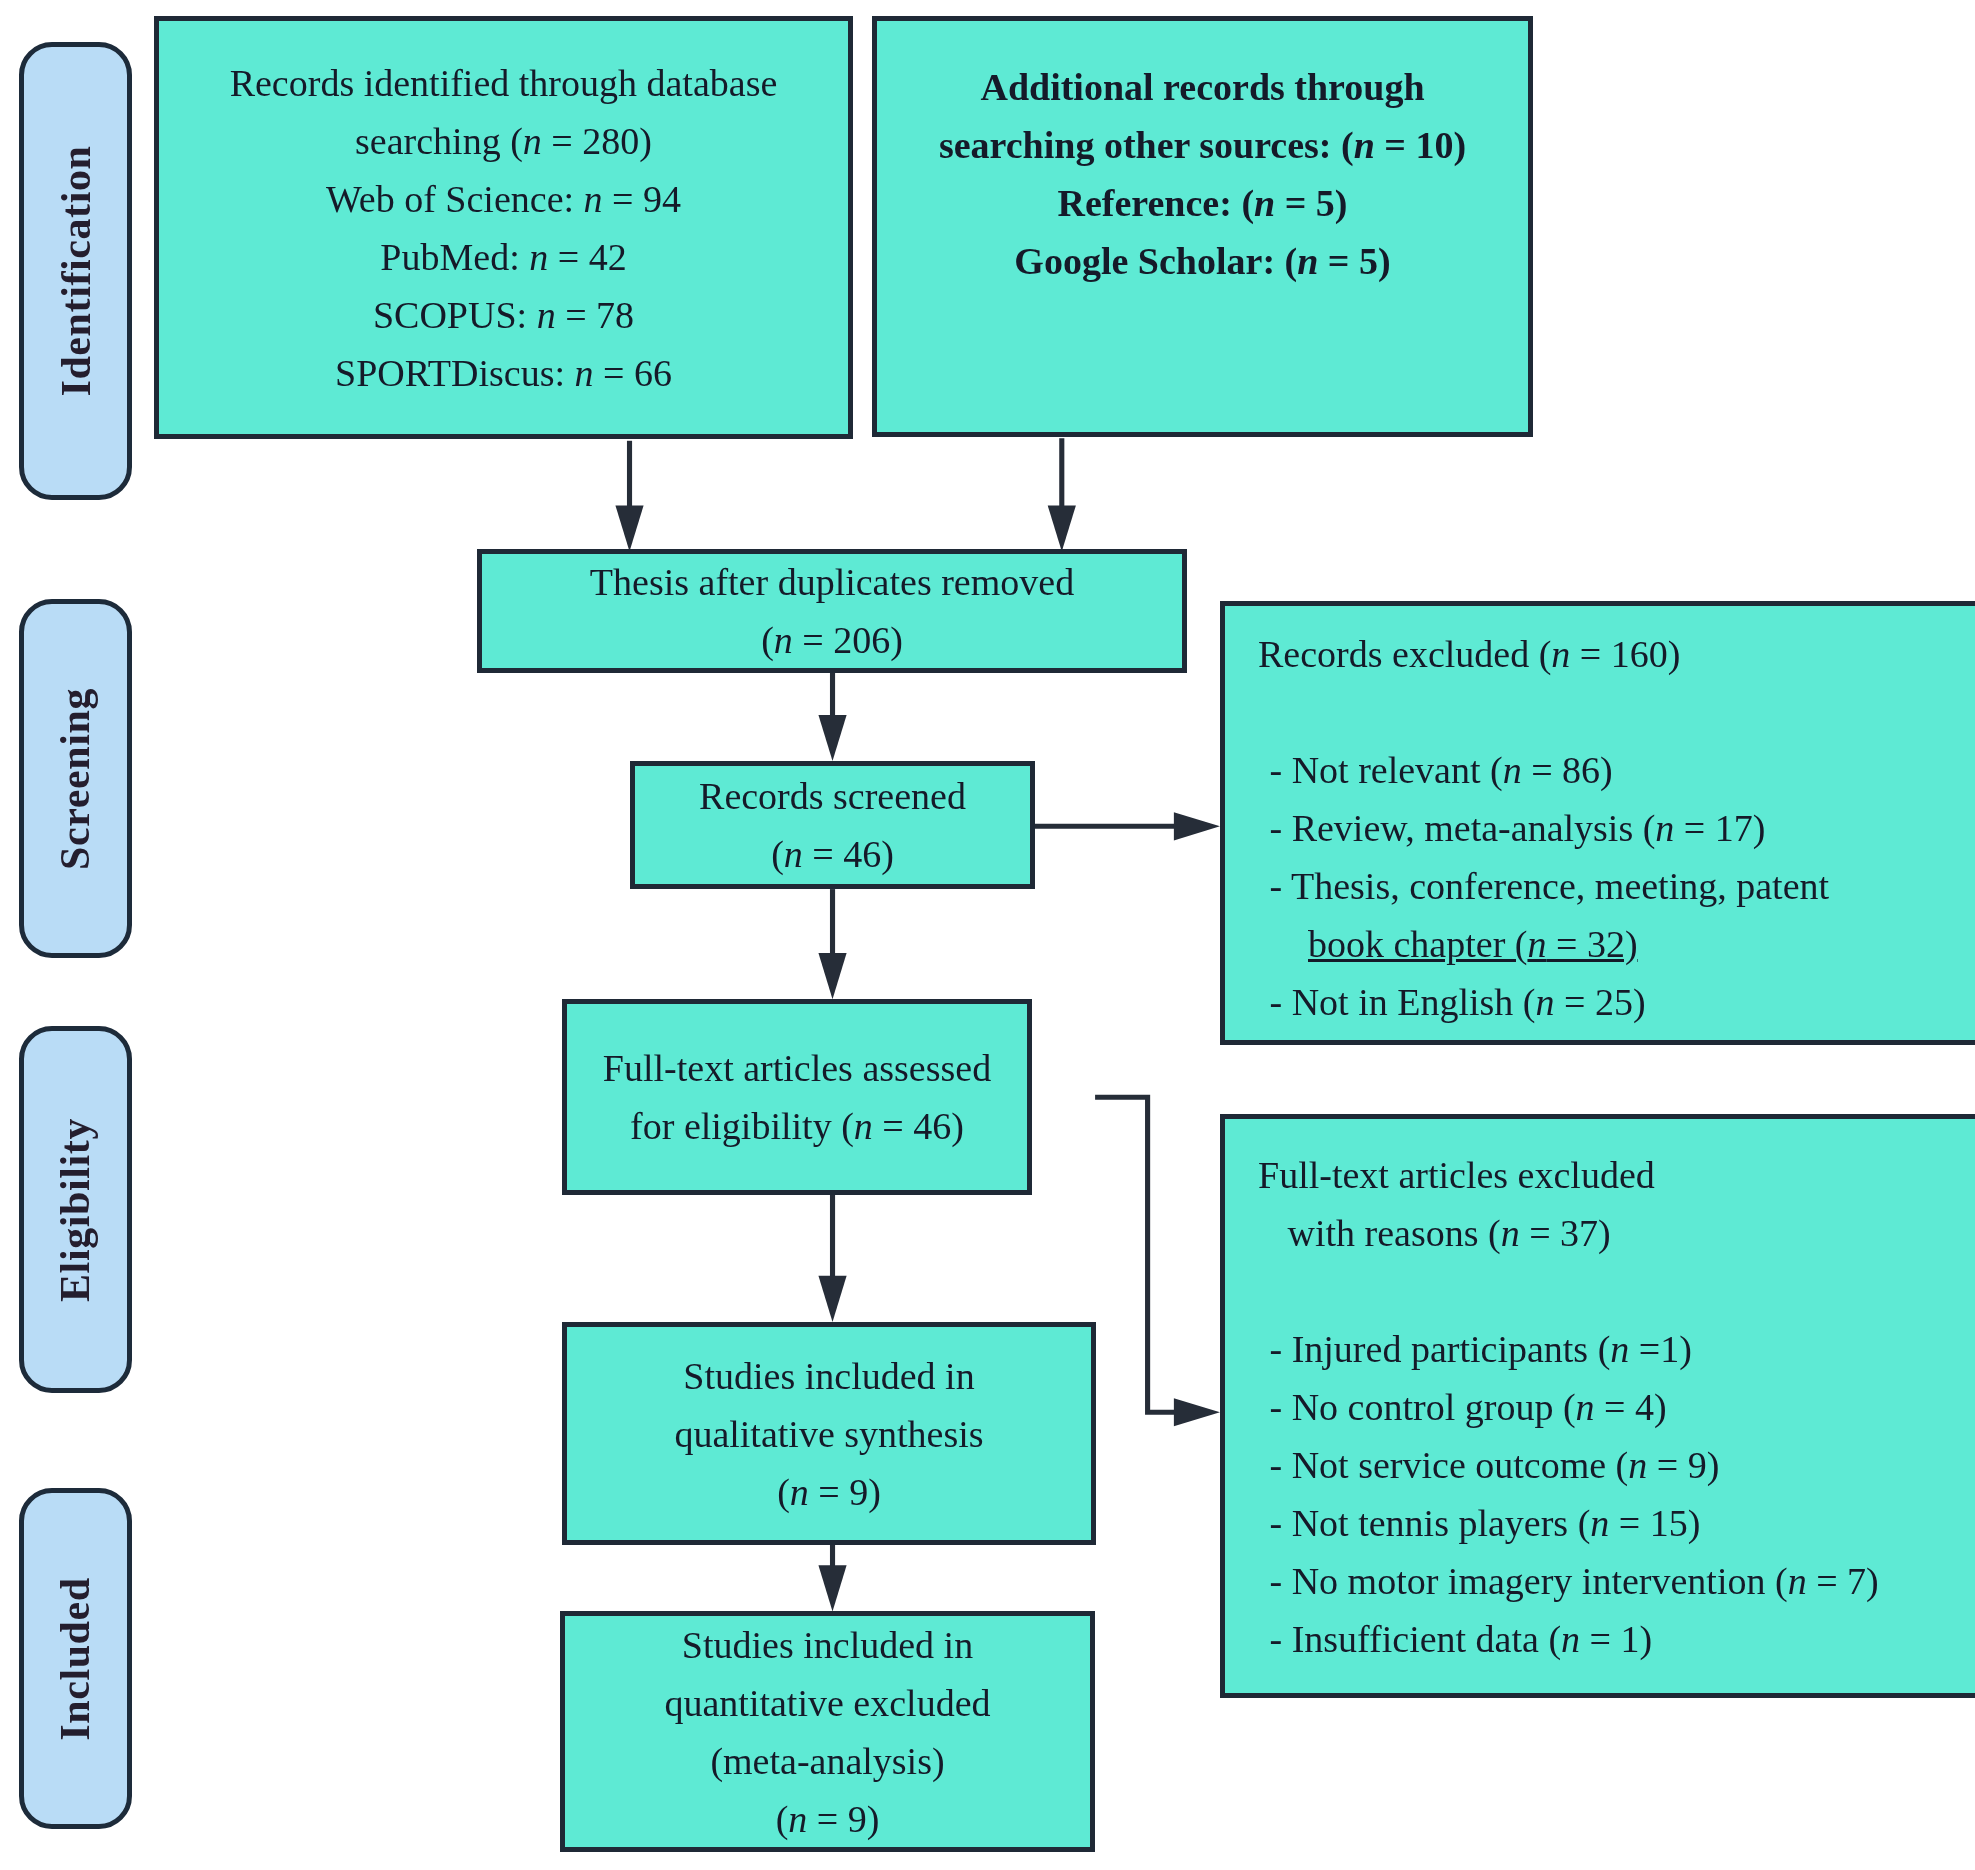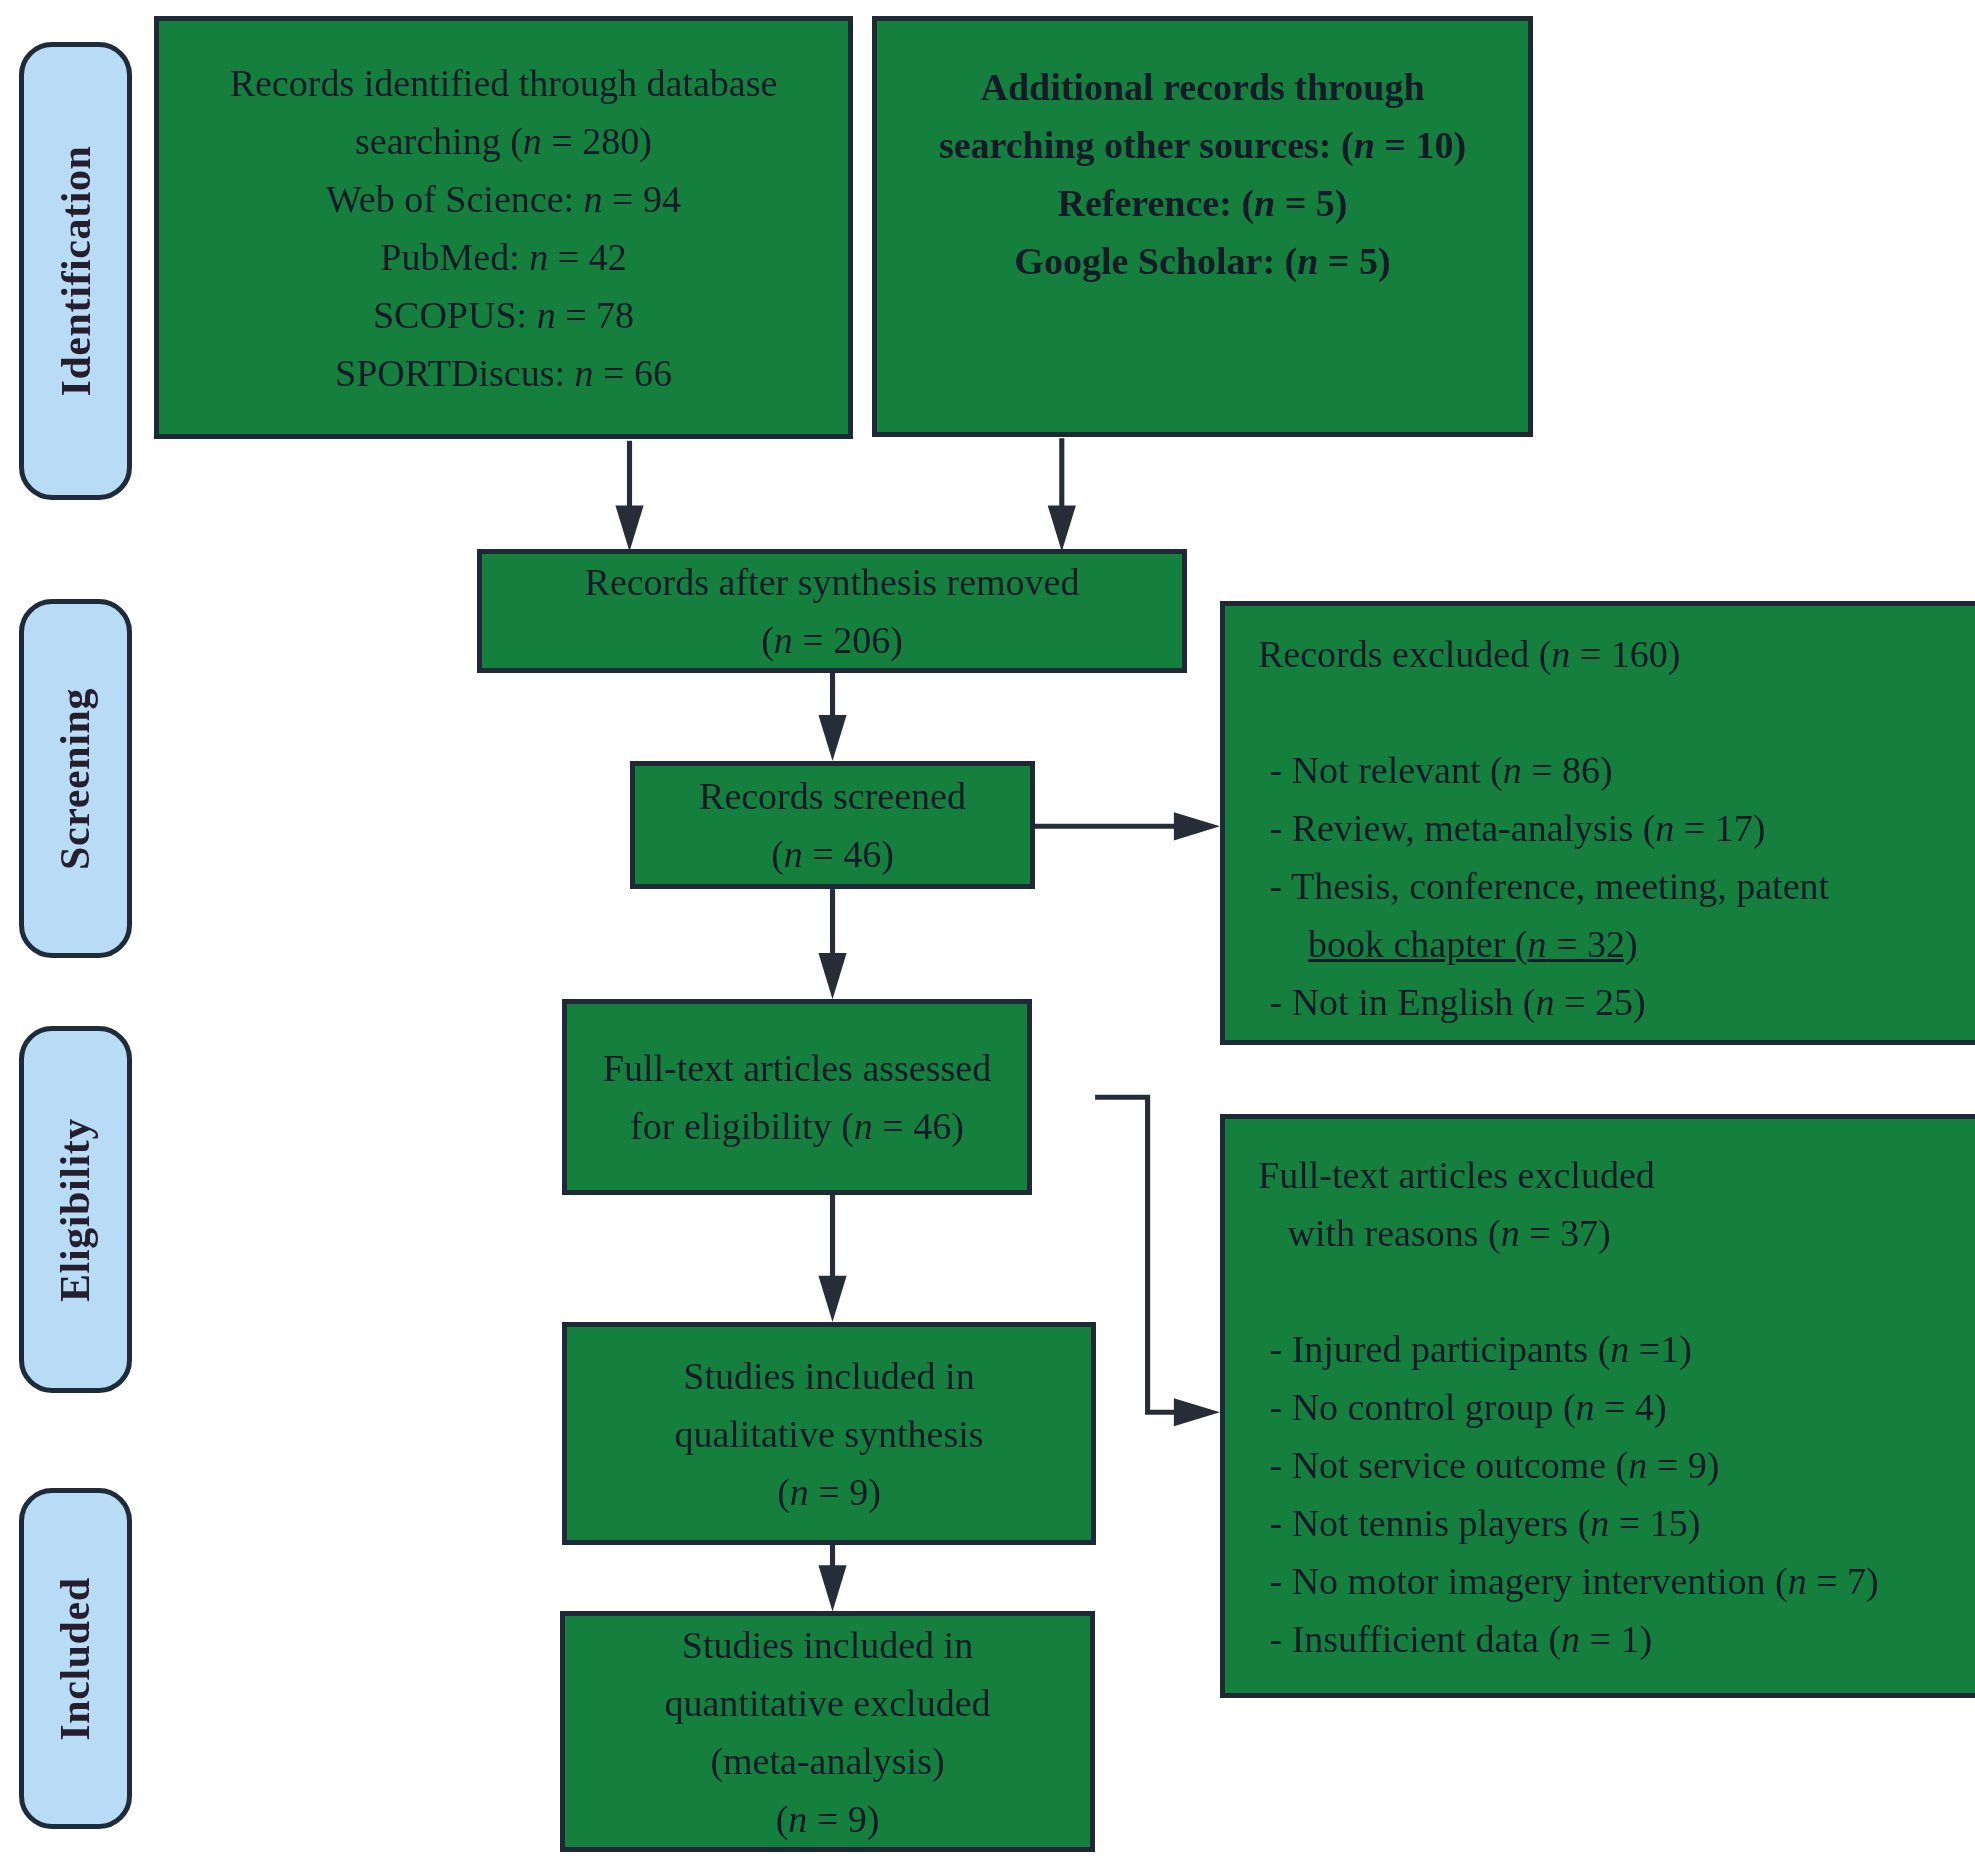--- a/index.html
+++ b/index.html
@@ -8,21 +8,21 @@
     width:1975px;height:1871px;
     background:#ffffff;
     font-family:"Liberation Serif","DejaVu Serif",serif;
     color:#171c2b;
     overflow:hidden;
   }
   .connectors{position:absolute;left:0;top:0;width:1975px;height:1871px;}
   .box{
     position:absolute;
     box-sizing:border-box;
-    background:#15803d;
+    background:#5eead4;
     border:5.1px solid #1f2936;
     font-size:38px;
     color:#151a29;
     display:flex;
     flex-direction:column;
   }
   .box.center{align-items:center;justify-content:center;text-align:center;}
   .box.toppad{justify-content:flex-start;padding-top:37px;font-weight:bold;}
   .box.leftlist{
     align-items:stretch;justify-content:flex-start;
@@ -118,21 +118,21 @@
   </div>
 
   <div class="box center toppad" style="left:872px;top:16px;width:661px;height:421px">
     <div class="t">Additional records through</div>
     <div class="t">searching other sources: (<i>n</i> = 10)</div>
     <div class="t">Reference: (<i>n</i> = 5)</div>
     <div class="t">Google Scholar: (<i>n</i> = 5)</div>
   </div>
 
   <div class="box center" style="left:477px;top:549px;width:710px;height:124px;border-width:5.8px">
-    <div class="t">Records after synthesis removed</div>
+    <div class="t">Thesis after duplicates removed</div>
     <div class="t">(<i>n</i> = 206)</div>
   </div>
 
   <div class="box center" style="left:630px;top:761px;width:405px;height:128px;border-width:5.8px">
     <div class="t">Records screened</div>
     <div class="t">(<i>n</i> = 46)</div>
   </div>
 
   <div class="box leftlist" style="left:1220px;top:601px;width:785px;height:444px">
     <div class="t">Records excluded (<i>n</i> = 160)</div>

